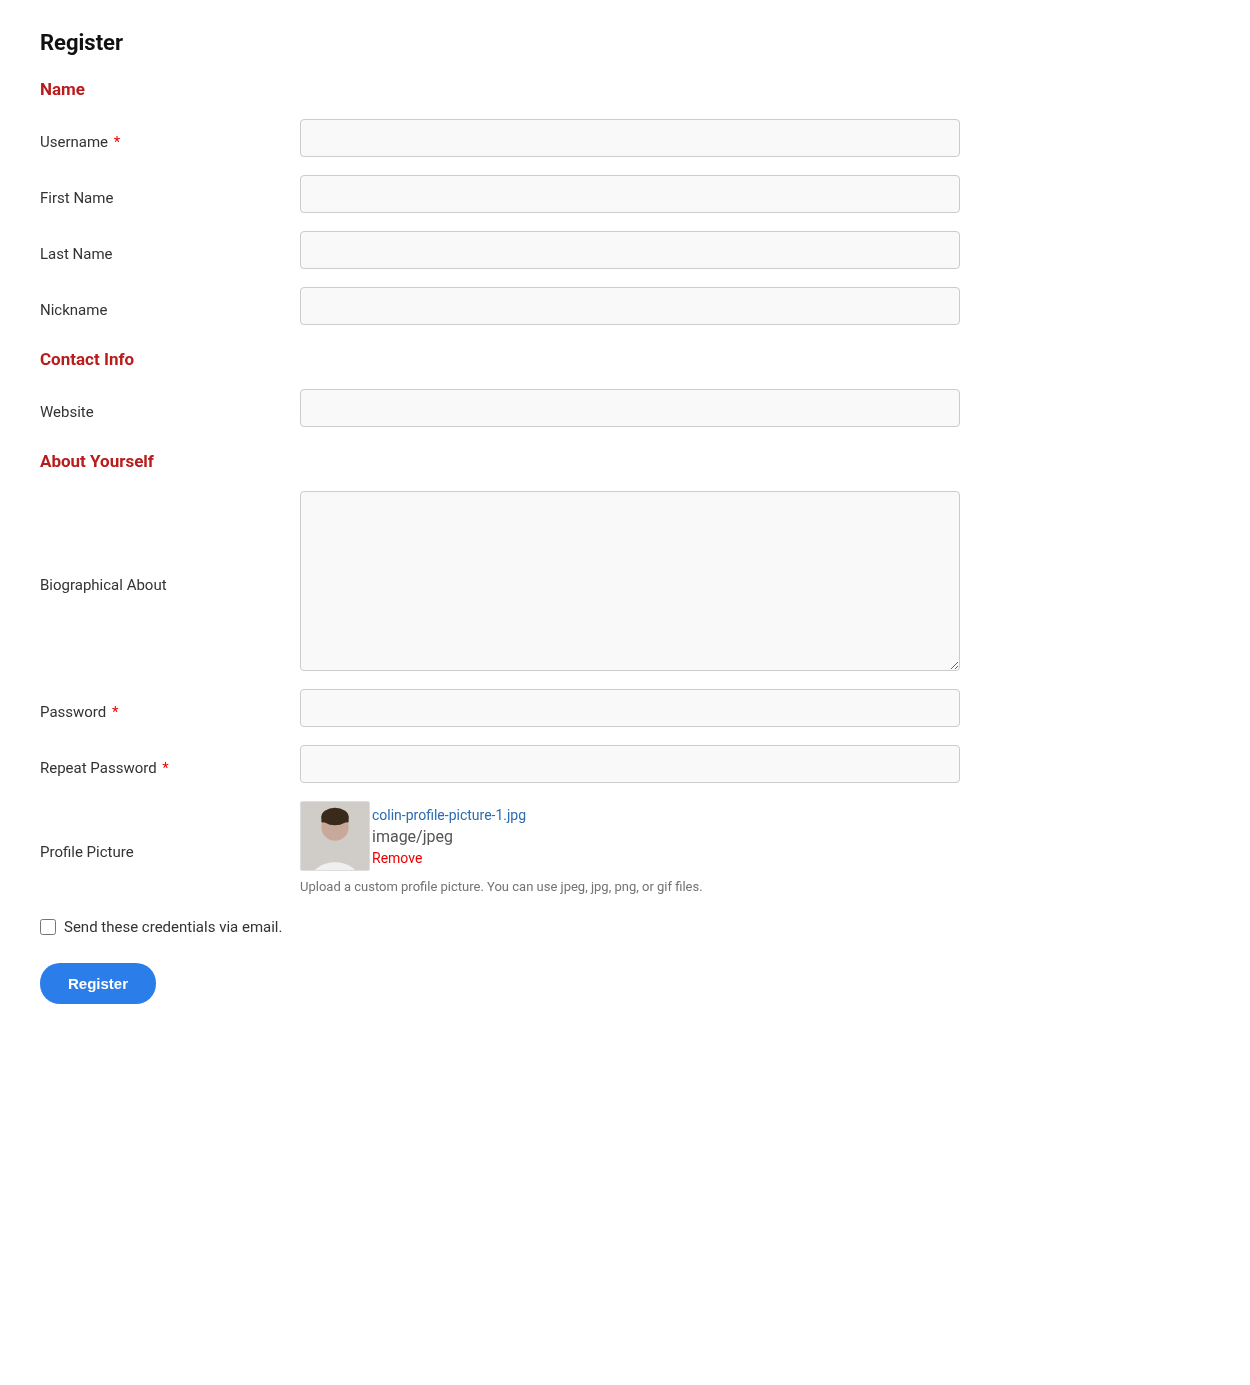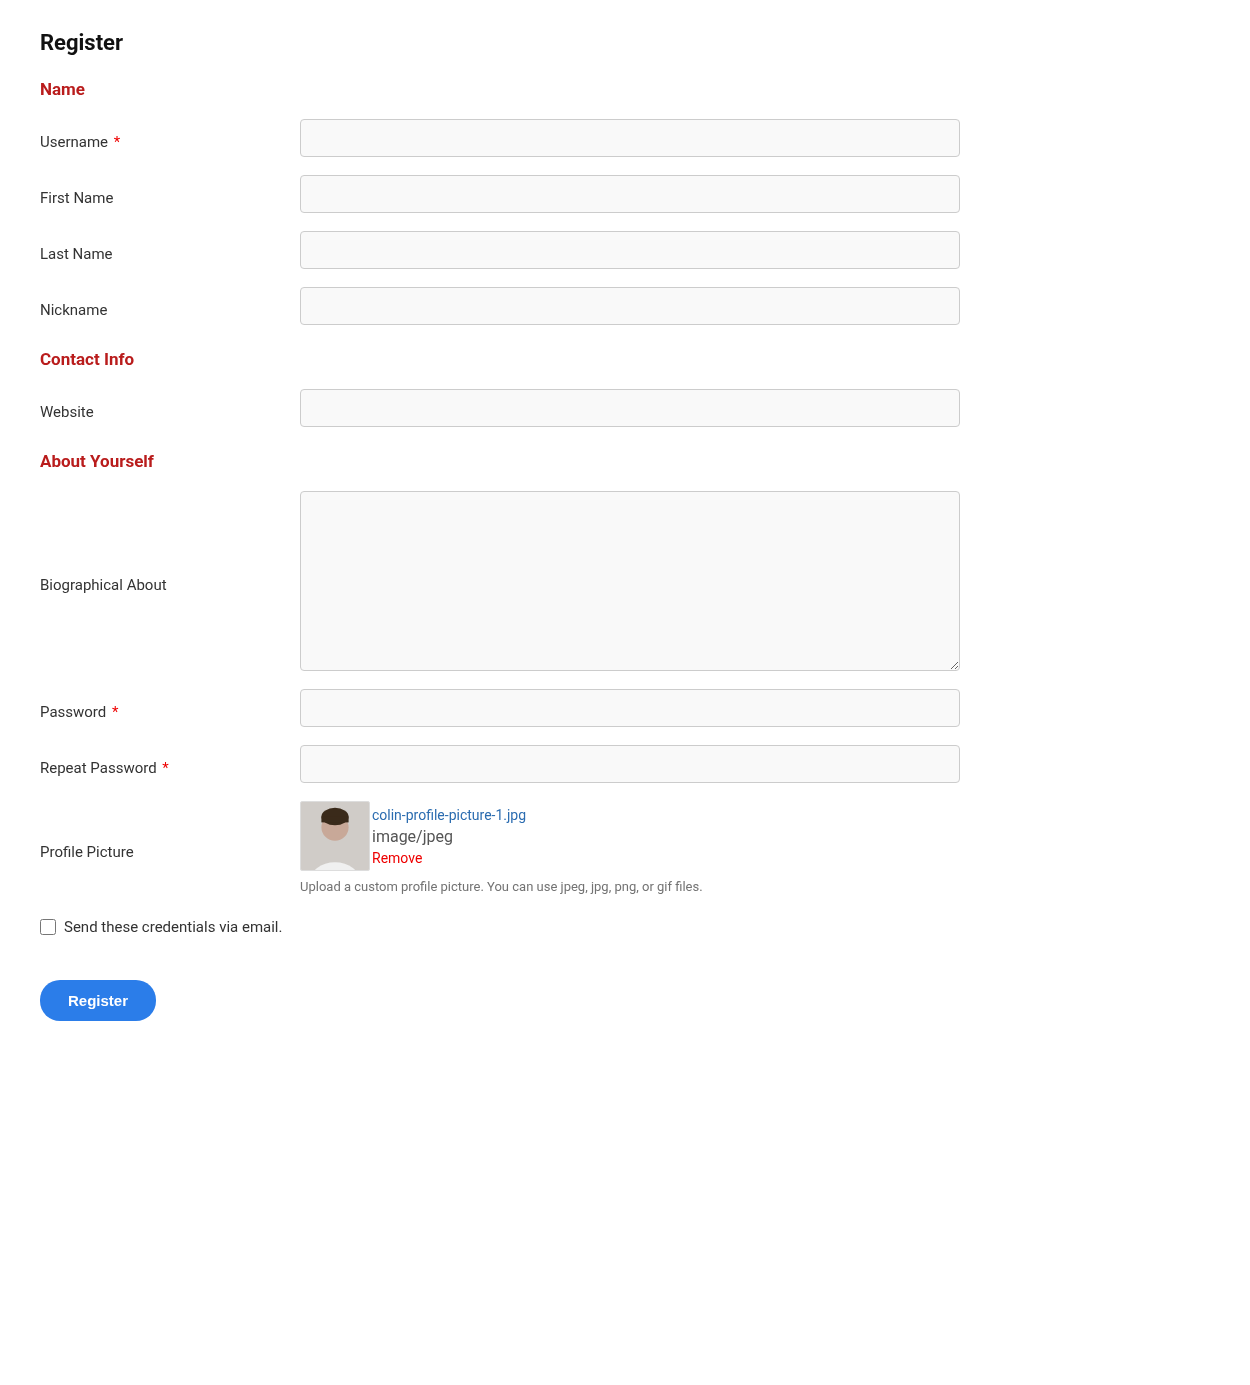--- a/index.html
+++ b/index.html
@@ -128,21 +128,21 @@
     .profile-hint {
       font-size: 13px;
       color: #737373;
     }
 
     .checkbox-group {
       display: flex;
       align-items: center;
       gap: 8px;
       margin-top: 16px;
-      margin-bottom: 44px;
+      margin-bottom: 27px;
     }
 
     .checkbox-group input[type="checkbox"] {
       width: 16px;
       height: 16px;
       cursor: pointer;
     }
 
     .checkbox-label {
       font-size: 15px;

